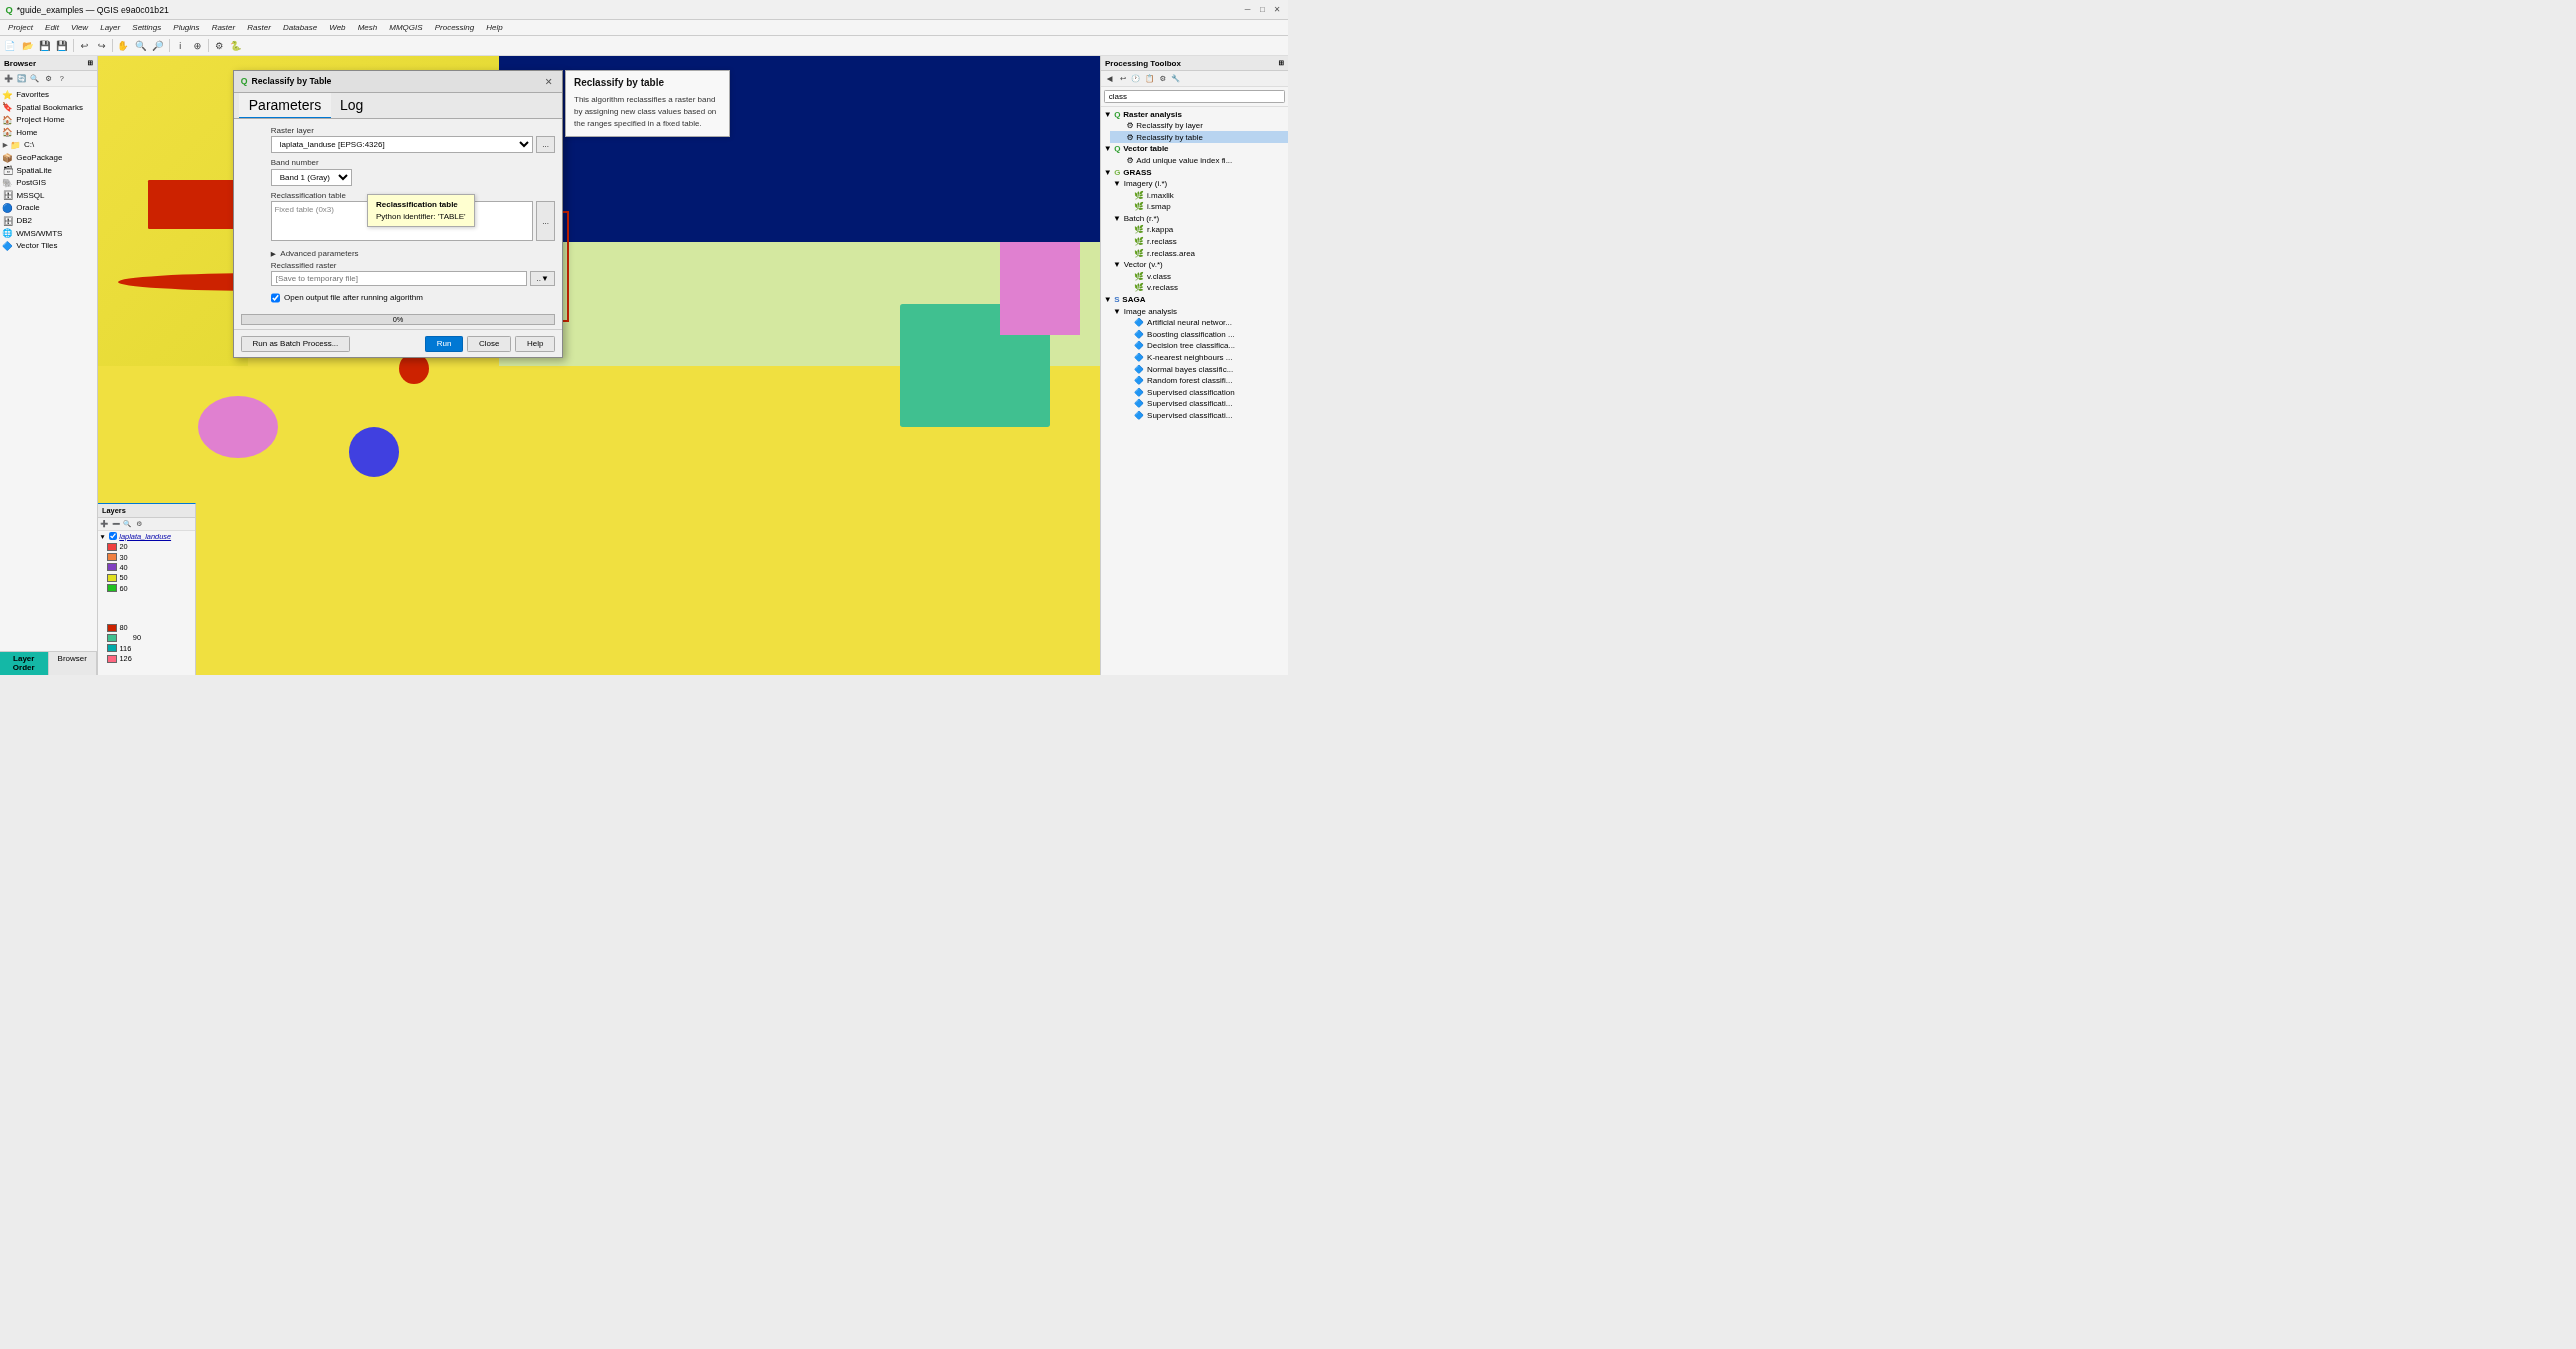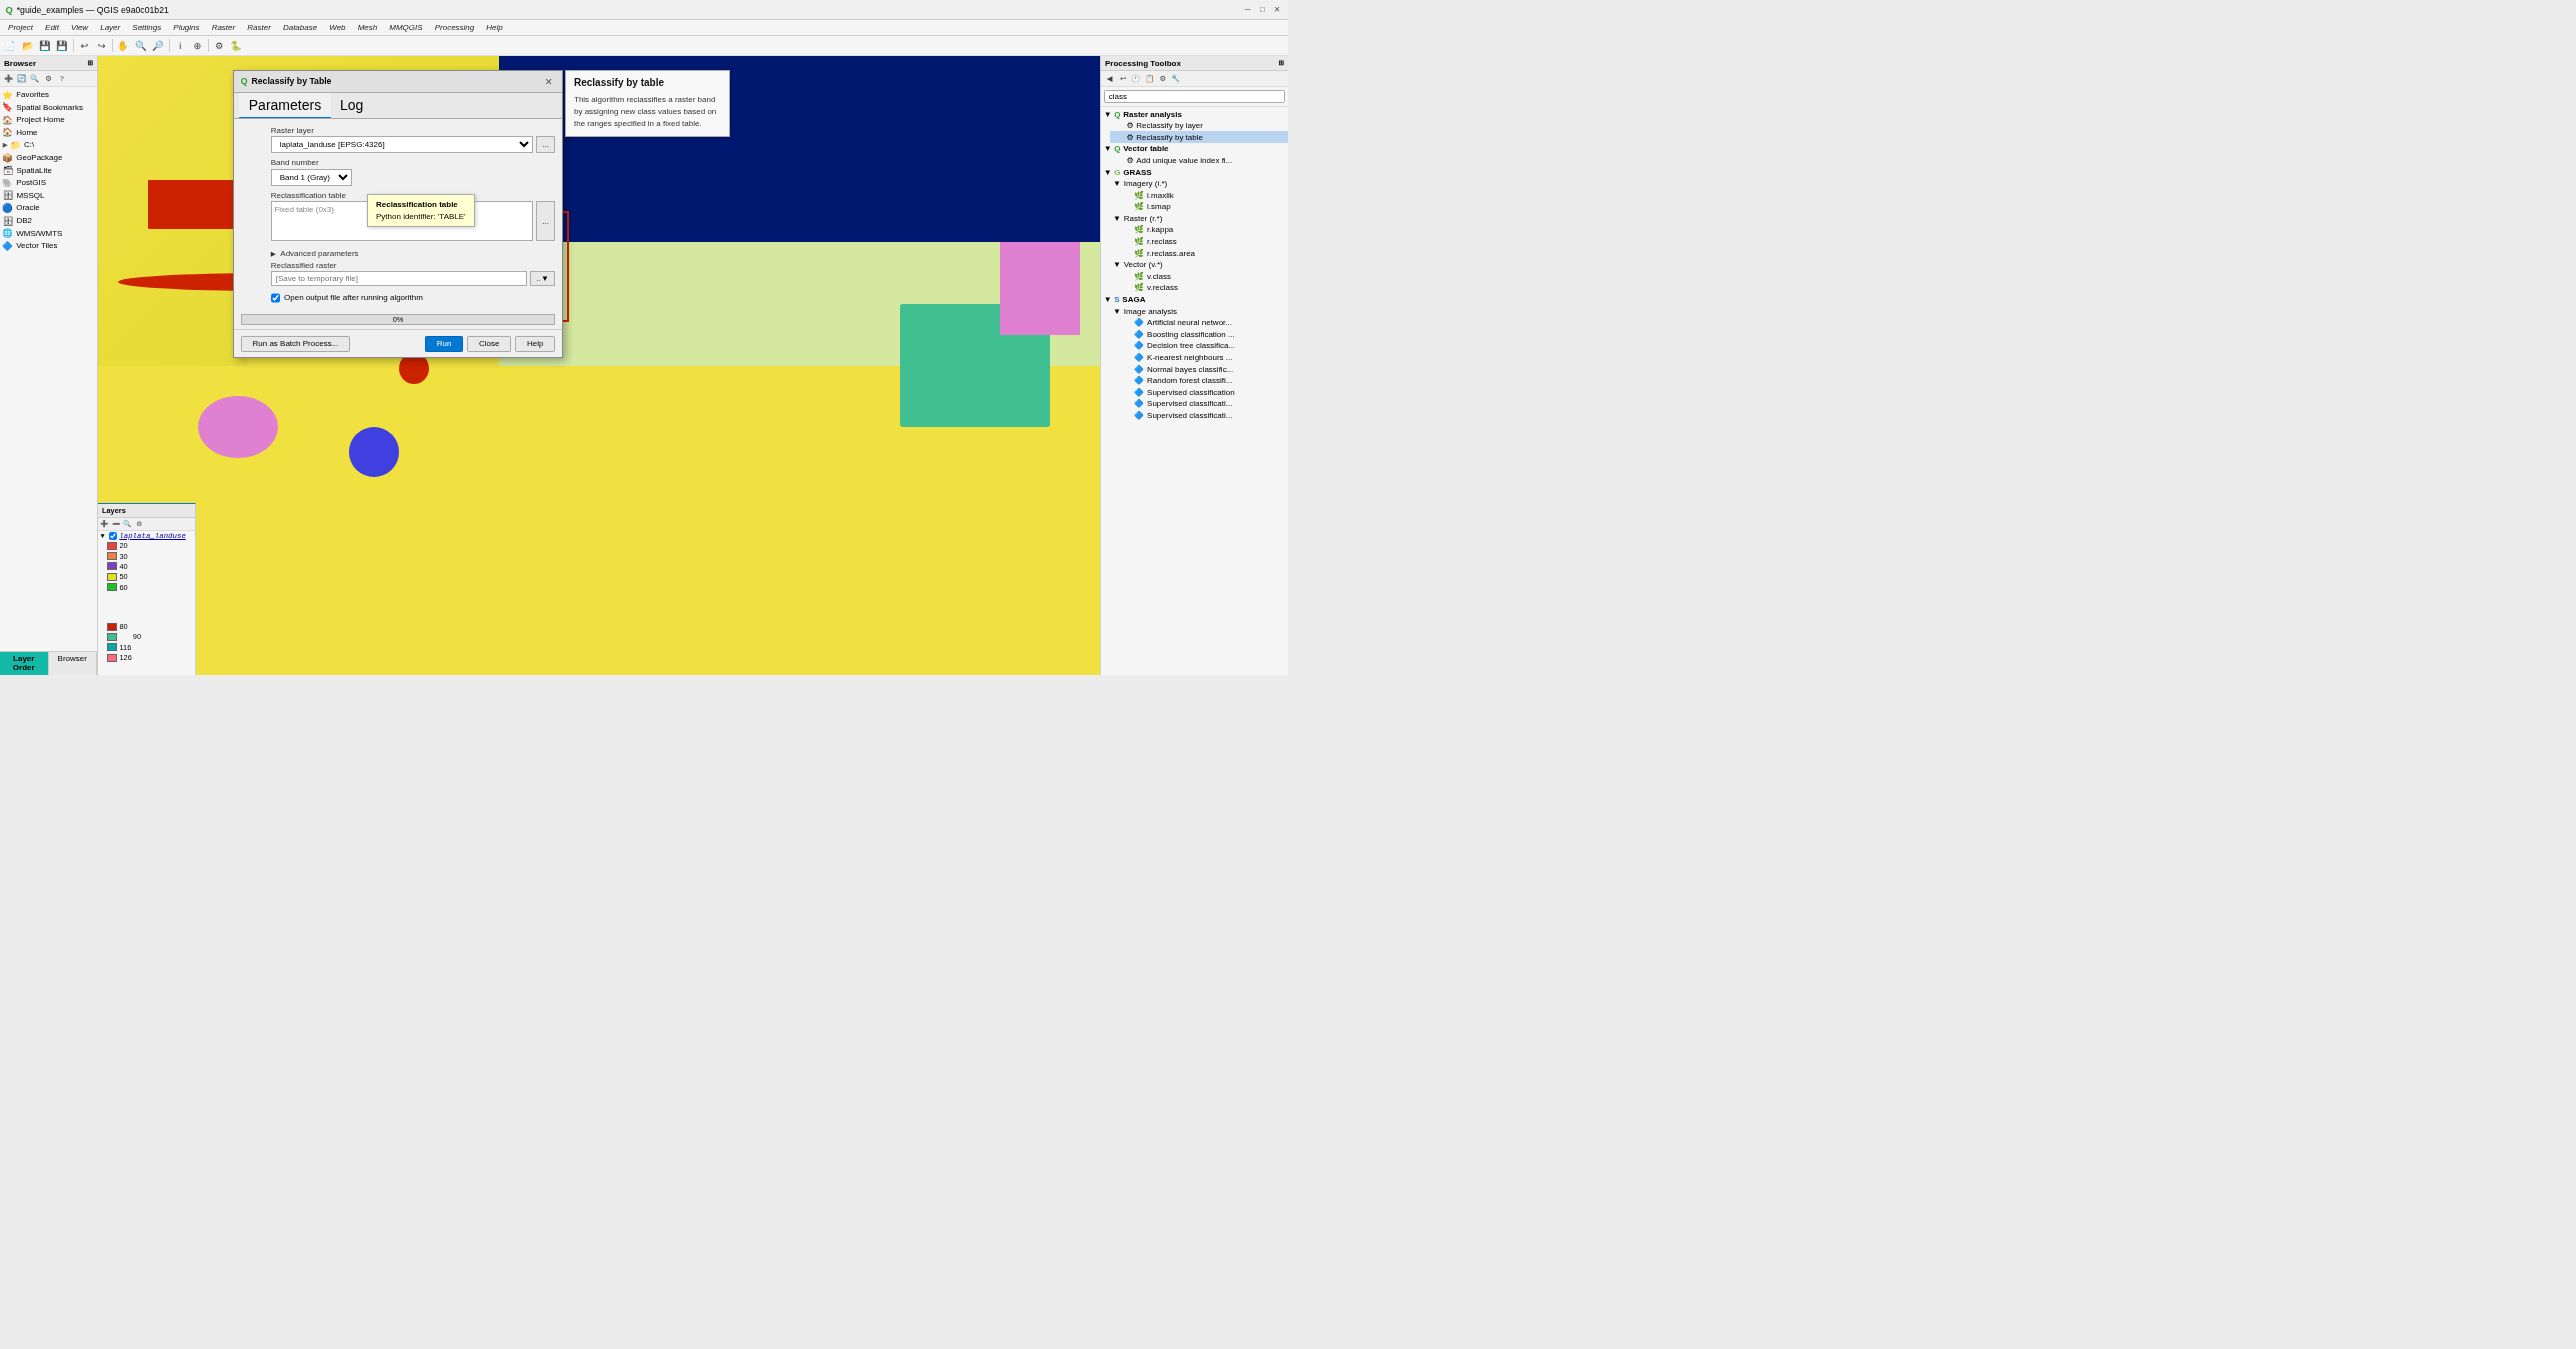--- a/index.html
+++ b/index.html
@@ -667,21 +667,21 @@
       <div id="layers-toolbar">
         <div class="tb-btn" style="width:10.8px;height:10.8px;font-size:6.7px;">➕</div>
         <div class="tb-btn" style="width:10.8px;height:10.8px;font-size:6.7px;">➖</div>
         <div class="tb-btn" style="width:10.8px;height:10.8px;font-size:6.7px;">🔍</div>
         <div class="tb-btn" style="width:10.8px;height:10.8px;font-size:6.7px;">⚙</div>
       </div>
       <div id="layers-list">
         <div class="layer-item" style="padding-left:1.3px;">
           <span style="font-size:6.7px;">▼</span>
           <input type="checkbox" checked="" style="margin: 0px; width: 8px; height: 8px;">
-          <span style="font-style:italic;color:#00a;font-size:7.4px;text-decoration:underline;font-family:Liberation Mono, monospace;">laplata_landuse</span>
+          <span style="font-style:italic;color:#00a;font-size:7.4px;text-decoration:underline;">laplata_landuse</span>
         </div>
         <div class="layer-item" style="padding-left:9.4px;">
           <div class="layer-swatch" style="background:#f04040;"></div>
           <span>20</span>
         </div>
         <div class="layer-item" style="padding-left:9.4px;">
           <div class="layer-swatch" style="background:#f08040;"></div>
           <span>30</span>
         </div>
         <div class="layer-item" style="padding-left:9.4px;">
@@ -874,21 +874,21 @@
               <span>🌿</span>
               <span>i.maxlik</span>
             </div>
             <div class="toolbox-item">
               <span>🌿</span>
               <span>i.smap</span>
             </div>
           </div>
           <div class="toolbox-subgroup-header">
             <span>▼</span>
-            <span>Raster (r.*)</span>
+            <span>Batch (r.*)</span>
           </div>
           <div style="padding-left:8px;">
             <div class="toolbox-item">
               <span>🌿</span>
               <span>r.kappa</span>
             </div>
             <div class="toolbox-item">
               <span>🌿</span>
               <span>r.reclass</span>
             </div>

